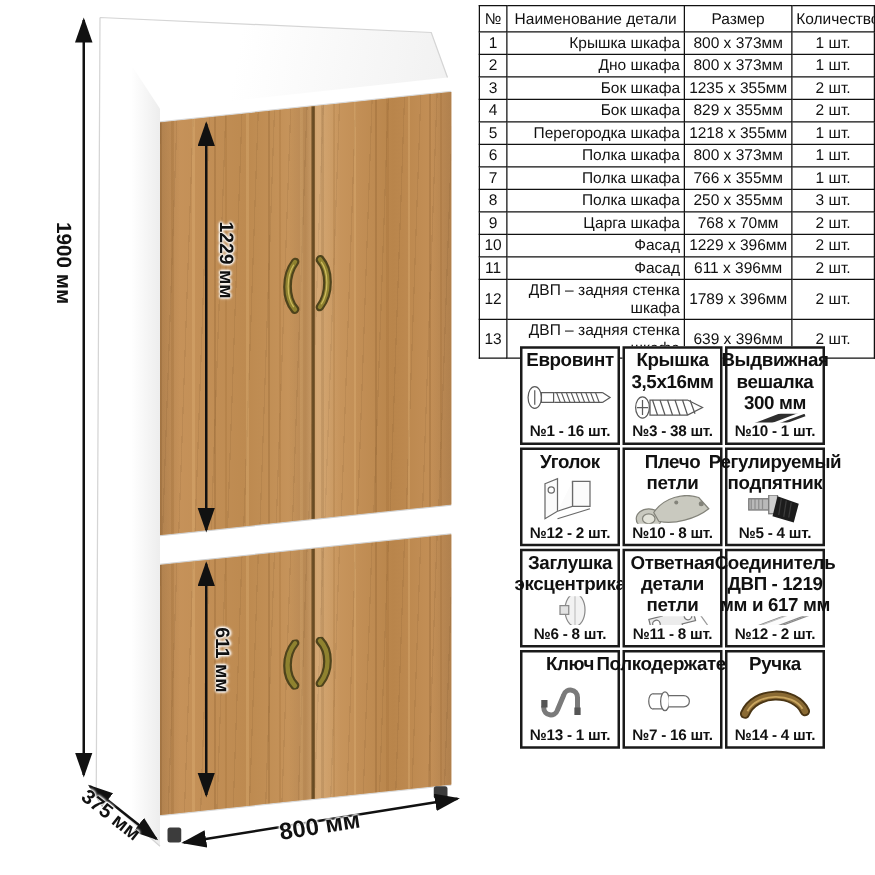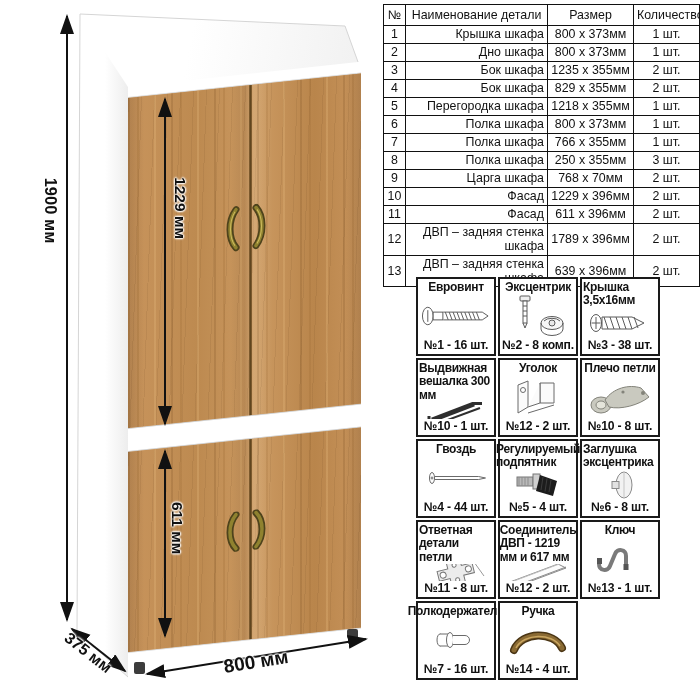--- a/index.html
+++ b/index.html
@@ -56,21 +56,21 @@
   #parts-table th{height:18px;}
   #parts-table td{height:15px;}
   #parts-table td.c-name{text-align:right;}
   col.c0{width:22px;}col.c1{width:142px;}col.c2{width:86px;}col.c3{width:66px;}
   
   #hw-grid{position:absolute;left:416px;top:277px;display:grid;
     grid-template-columns:repeat(3,80px);grid-auto-rows:79px;gap:2px;}
   .hw-cell{border:2px solid #1a1a1a;background:#fff;display:flex;flex-direction:column;
     align-items:center;padding:2px 1px 1px;box-sizing:border-box;}
   .hw-cell.hw-empty{border:none;background:transparent;}
-  .hw-title{font-size:12px;font-weight:bold;letter-spacing:-0.3px;text-align:left;
+  .hw-title{font-size:15px;font-weight:bold;letter-spacing:-0.3px;text-align:center;
     line-height:1.12;}
   .hw-icon{flex:1;display:flex;align-items:center;justify-content:center;overflow:hidden;}
   .hw-count{font-size:12.2px;font-weight:bold;letter-spacing:-0.2px;margin-bottom:1px;white-space:nowrap;}
 </style>
 </head>
 <body>
 
 <div id="top-face"></div>
 <div id="side-face"></div>
 
@@ -242,36 +242,20 @@
           <ellipse cx="7" cy="13" rx="5.5" ry="9" fill="#fff"></ellipse>
           <line x1="7" y1="7" x2="7" y2="19"></line>
           <rect x="12.5" y="9" width="10" height="8" fill="#fff"></rect>
           <path d="M23,9 h40 M23,17 h40 M63,9 l6,4 -6,4" fill="#fff"></path>
           <path d="M25,9 l3,8 m1,-8 l3,8 m1,-8 l3,8 m1,-8 l3,8 m1,-8 l3,8 m1,-8 l3,8 m1,-8 l3,8 m1,-8 l3,8 m1,-8 l3,8"></path>
         </svg>
     </div>
     <div class="hw-count">№1 - 16 шт.</div>
   </div>
 
-  <div class="hw-cell">
-    <div class="hw-title">Эксцентрик</div>
-    <div class="hw-icon">
-      <svg width="60" height="42" viewBox="0 0 60 42" fill="none" stroke="#5a5a5a">
-          <rect x="12" y="1" width="10" height="5" rx="1" fill="#eee"></rect>
-          <rect x="15" y="6" width="4" height="22" fill="#fff"></rect>
-          <path d="M15,11 h4 M15,16 h4 M15,21 h4"></path>
-          <path d="M15,28 l2,5 2,-5"></path>
-          <ellipse cx="44" cy="28" rx="11" ry="6.5" fill="#f6f6f6"></ellipse>
-          <path d="M33,28 v6 a11,6.5 0 0 0 22 0 v-6"></path>
-          <circle cx="44" cy="28" r="3" fill="#e8e8e8"></circle>
-          <path d="M36,26 a9,5 0 0 1 16,0"></path>
-        </svg>
-    </div>
-    <div class="hw-count">№2 - 8 комп.</div>
-  </div>
 
   <div class="hw-cell">
     <div class="hw-title">Крышка 3,5х16мм</div>
     <div class="hw-icon">
       <svg width="64" height="26" viewBox="0 0 64 26" fill="none" stroke="#5a5a5a">
           <ellipse cx="8" cy="13" rx="5.5" ry="8.5" fill="#fff"></ellipse>
           <line x1="8" y1="7" x2="8" y2="19"></line>
           <line x1="3.5" y1="13" x2="12.5" y2="13"></line>
           <path d="M14,7 h30 l12,6 -12,6 h-30 z" fill="#fff"></path>
           <path d="M16,7 l4,12 m2,-12 l4,12 m2,-12 l4,12 m2,-12 l4,12 m2,-12 l4,12 m2,-12 l4,11"></path>
@@ -314,31 +298,20 @@
           <ellipse cx="14" cy="27" rx="10" ry="8" fill="#c9c9bf" stroke="#83837a"></ellipse>
           <ellipse cx="14" cy="27" rx="5" ry="4" fill="#e4e4da" stroke="#83837a"></ellipse>
           <path d="M18,22 C26,10 42,6 54,10 l8,9 c-10,8 -28,13 -40,10 z" fill="#c9c9bf" stroke="#83837a"></path>
           <circle cx="56" cy="15" r="2" fill="#83837a"></circle>
           <circle cx="36" cy="14" r="1.6" fill="#83837a"></circle>
         </svg>
     </div>
     <div class="hw-count">№10 - 8 шт.</div>
   </div>
 
-  <div class="hw-cell">
-    <div class="hw-title">Гвоздь</div>
-    <div class="hw-icon">
-      <svg width="64" height="20" viewBox="0 0 64 20" fill="#fff" stroke="#6a6a6a">
-          <ellipse cx="8" cy="10" rx="2.5" ry="5.5"></ellipse>
-          <circle cx="8" cy="10" r="1"></circle>
-          <path d="M10.5,8.5 h44 l7,1.5 -7,1.5 h-44 z"></path>
-        </svg>
-    </div>
-    <div class="hw-count">№4 - 44 шт.</div>
-  </div>
 
   <div class="hw-cell">
     <div class="hw-title">Регулируемый подпятник</div>
     <div class="hw-icon">
       <svg width="58" height="34" viewBox="0 0 58 34">
           <rect x="8" y="9" width="16" height="9" fill="#b9b9b9" stroke="#777"></rect>
           <path d="M10,9 v9 m3,-9 v9 m3,-9 v9 m3,-9 v9" stroke="#8d8d8d"></path>
           <rect x="24" y="6" width="7" height="15" fill="#cfcfcf" stroke="#777"></rect>
           <path d="M31,7 l17,6 -4,15 -17,-5 z" fill="#1c1c1c"></path>
           <path d="M34,9 l-2,13 m6,-11.5 l-2,13 m6,-11.5 l-2,12" stroke="#3c3c3c"></path>

